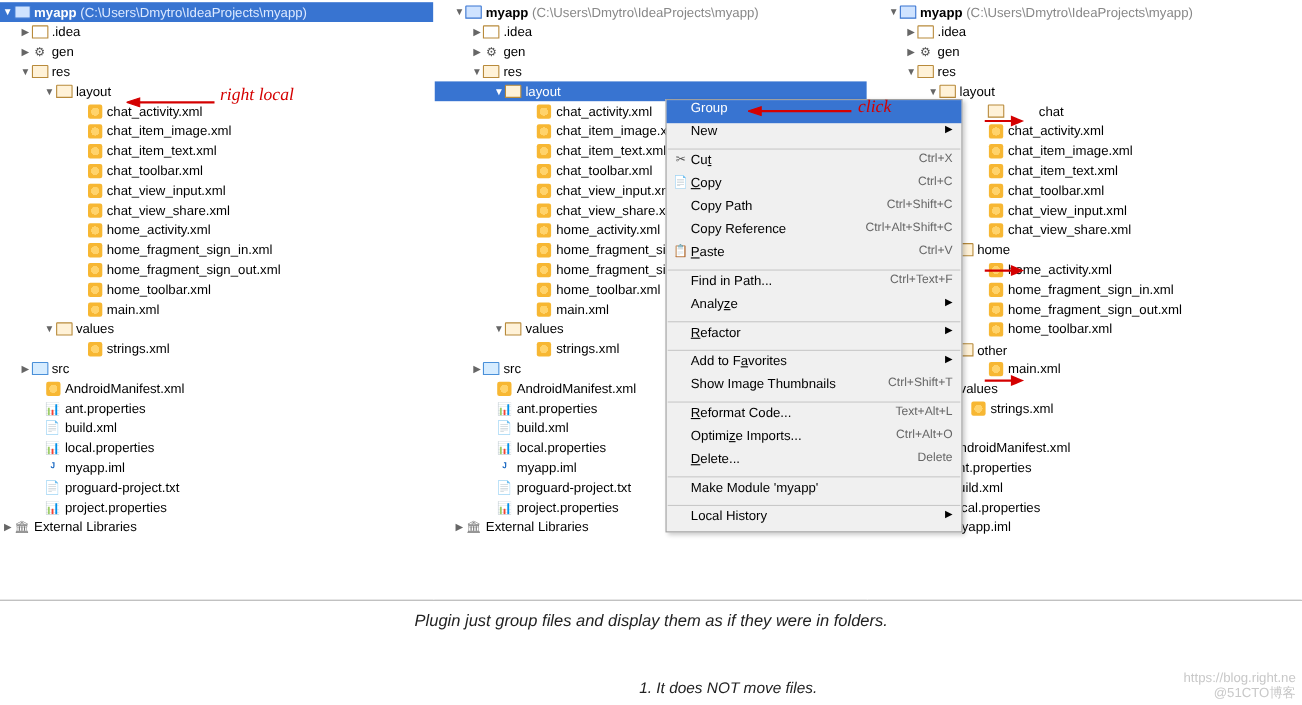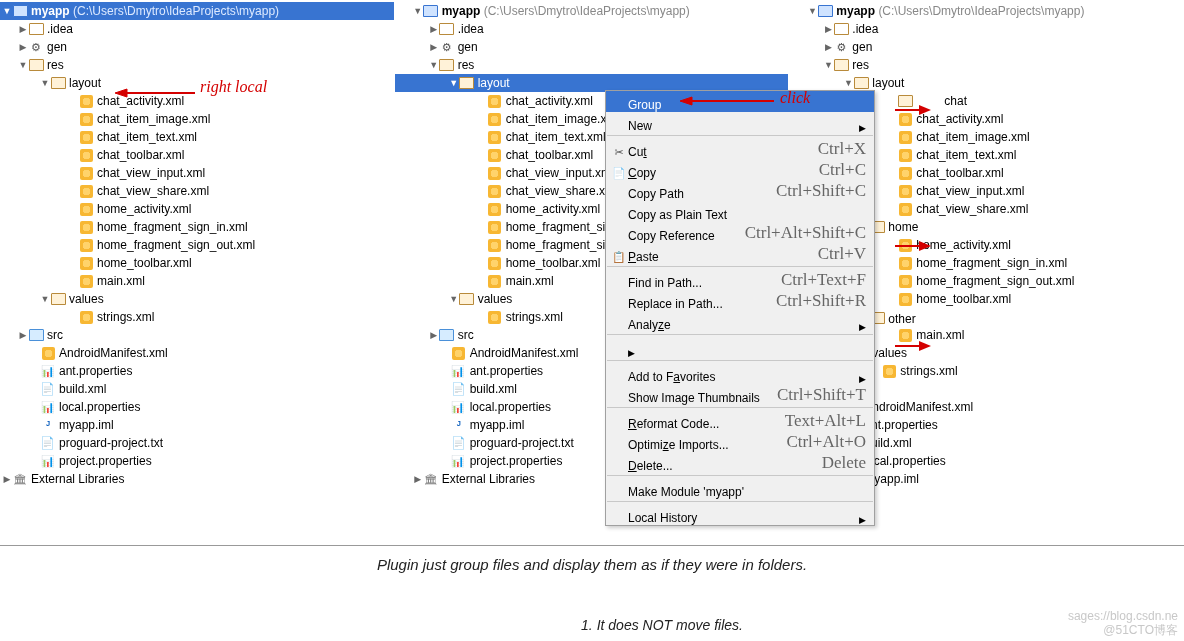--- a/index.html
+++ b/index.html
@@ -23,24 +23,24 @@
   .ant-icon::before { content: "📊"; font-size: 11px; }
   .gear-icon::before { content: "⚙"; font-size: 11px; color: #555; }
   .iml-icon::before { content: "ᴶ"; color: #1565c0; font-weight: bold; font-size: 11px; }
   .lib-icon::before { content: "🏛"; font-size: 11px; color: #777; }
   .crumb { color: #888; }
   .row .label { flex: 0 0 auto; }
   .annot { position: absolute; font-family: "Segoe Script", "Comic Sans MS", cursive; font-style: italic; color: #d40000; font-size: 16px; pointer-events: none; }
   .arrow-red { position: absolute; pointer-events: none; }
   .arrow-red svg line, .arrow-red svg polygon { stroke: #d40000; fill: #d40000; }
   .ctxmenu { position: absolute; left: 605px; top: 90px; width: 270px; background: #f0f0f0; border: 1px solid #a0a0a0; font-size: 12px; box-shadow: 2px 2px 4px rgba(0,0,0,.2); }
-  .ctxmenu .mi { display: flex; align-items: flex-end; height: 21px; padding: 0 8px 0 4px; }
+  .ctxmenu .mi { display: flex; align-items: flex-start; height: 21px; padding: 0 8px 0 4px; }
   .ctxmenu .mi .mi-icon { width: 18px; text-align: center; font-size: 11px; color: #555; }
   .ctxmenu .mi .mi-label { flex: 1; }
-  .ctxmenu .mi .mi-key { color: #666; font-size: 17px; font-family: Liberation Serif, serif; }
+  .ctxmenu .mi .mi-key { color: #666; font-size: 11px; }
   .ctxmenu .mi .mi-sub { color: #000; font-size: 9px; }
   .ctxmenu .mi.hl { background: #3874d1; color: #fff; }
   .ctxmenu .sep { height: 1px; background: #c8c8c8; margin: 2px 1px; }
   .caption { text-align: center; font-style: italic; font-size: 15px; color: #222; margin-top: 10px; }
   .sublist { margin: 6px auto 0; width: 400px; font-style: italic; font-size: 14px; color: #222; }
   .sublist div { text-align: center; padding-left: 140px; margin-top: 44px; }
   .watermark { position: absolute; right: 6px; bottom: 18px; color: #c8c8c8; font-size: 12px; }
   .watermark2 { position: absolute; right: 6px; bottom: 2px; color: #c8c8c8; font-size: 12px; }
   u.hot { text-decoration: underline; }
   .redptr { position:absolute; pointer-events:none; }
@@ -517,51 +517,43 @@
       <span class="mi-label"><u class="hot">C</u>opy</span>
       <span class="mi-key">Ctrl+C</span>
     </div>
   <div class="mi">
       <span class="mi-icon"></span>
       <span class="mi-label">Copy Path</span>
       <span class="mi-key">Ctrl+Shift+C</span>
     </div>
   <div class="mi">
       <span class="mi-icon"></span>
-      <span class="mi-label">Copy as Plain Text</span>
-    </div>
-  <div class="mi">
-      <span class="mi-icon"></span>
       <span class="mi-label">Copy Reference</span>
       <span class="mi-key">Ctrl+Alt+Shift+C</span>
     </div>
   <div class="mi">
       <span class="mi-icon">📋</span>
       <span class="mi-label"><u class="hot">P</u>aste</span>
       <span class="mi-key">Ctrl+V</span>
     </div>
   <div class="sep"></div>
   <div class="mi">
       <span class="mi-icon"></span>
       <span class="mi-label">Find in Path...</span>
       <span class="mi-key">Ctrl+Text+F</span>
     </div>
   <div class="mi">
       <span class="mi-icon"></span>
-      <span class="mi-label">Replace in Path...</span>
-      <span class="mi-key">Ctrl+Shift+R</span>
-    </div>
-  <div class="mi">
-      <span class="mi-icon"></span>
       <span class="mi-label">Analy<u class="hot">z</u>e</span>
       <span class="mi-sub">▶</span>
     </div>
   <div class="sep"></div>
   <div class="mi">
       <span class="mi-icon"></span>
+      <span class="mi-label"><u class="hot">R</u>efactor</span>
       <span class="mi-sub">▶</span>
     </div>
   <div class="sep"></div>
   <div class="mi">
       <span class="mi-icon"></span>
       <span class="mi-label">Add to F<u class="hot">a</u>vorites</span>
       <span class="mi-sub">▶</span>
     </div>
   <div class="mi">
       <span class="mi-icon"></span>
@@ -617,14 +609,14 @@
       <line x1="0" y1="6" x2="26" y2="6"></line>
       <polygon points="36,6 24,1 24,11"></polygon>
     </svg></div>
 
 <div class="caption">Plugin just group files and display them as if they were in folders.</div>
 <div class="sublist">
   <div>1. It does NOT move files.</div>
   <div>2. It does NOT create folders.</div>
 </div>
 
-<div class="watermark">sages://blog.csdn.ne</div>
+<div class="watermark">https://blog.right.ne</div>
 <div class="watermark2">@51CTO博客</div>
 
 </body></html>

